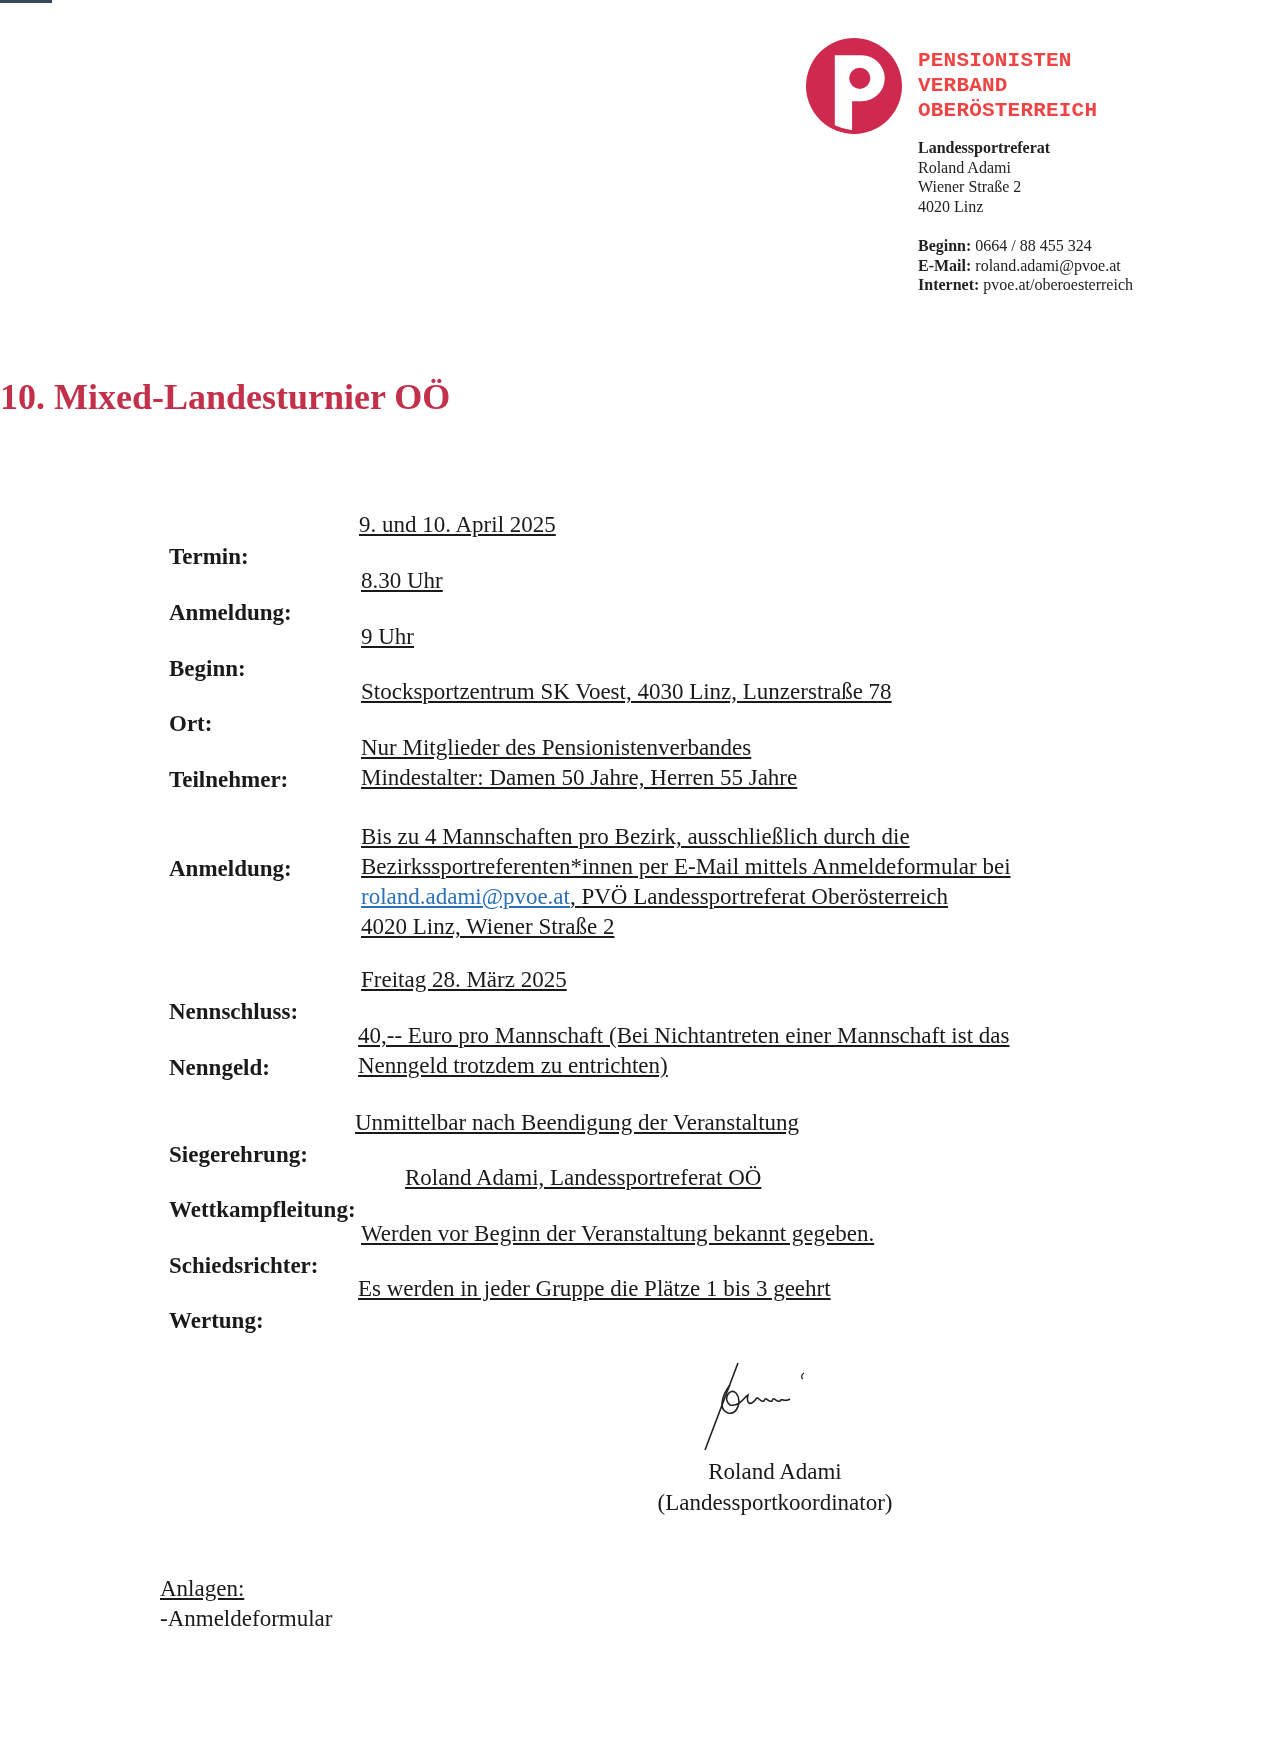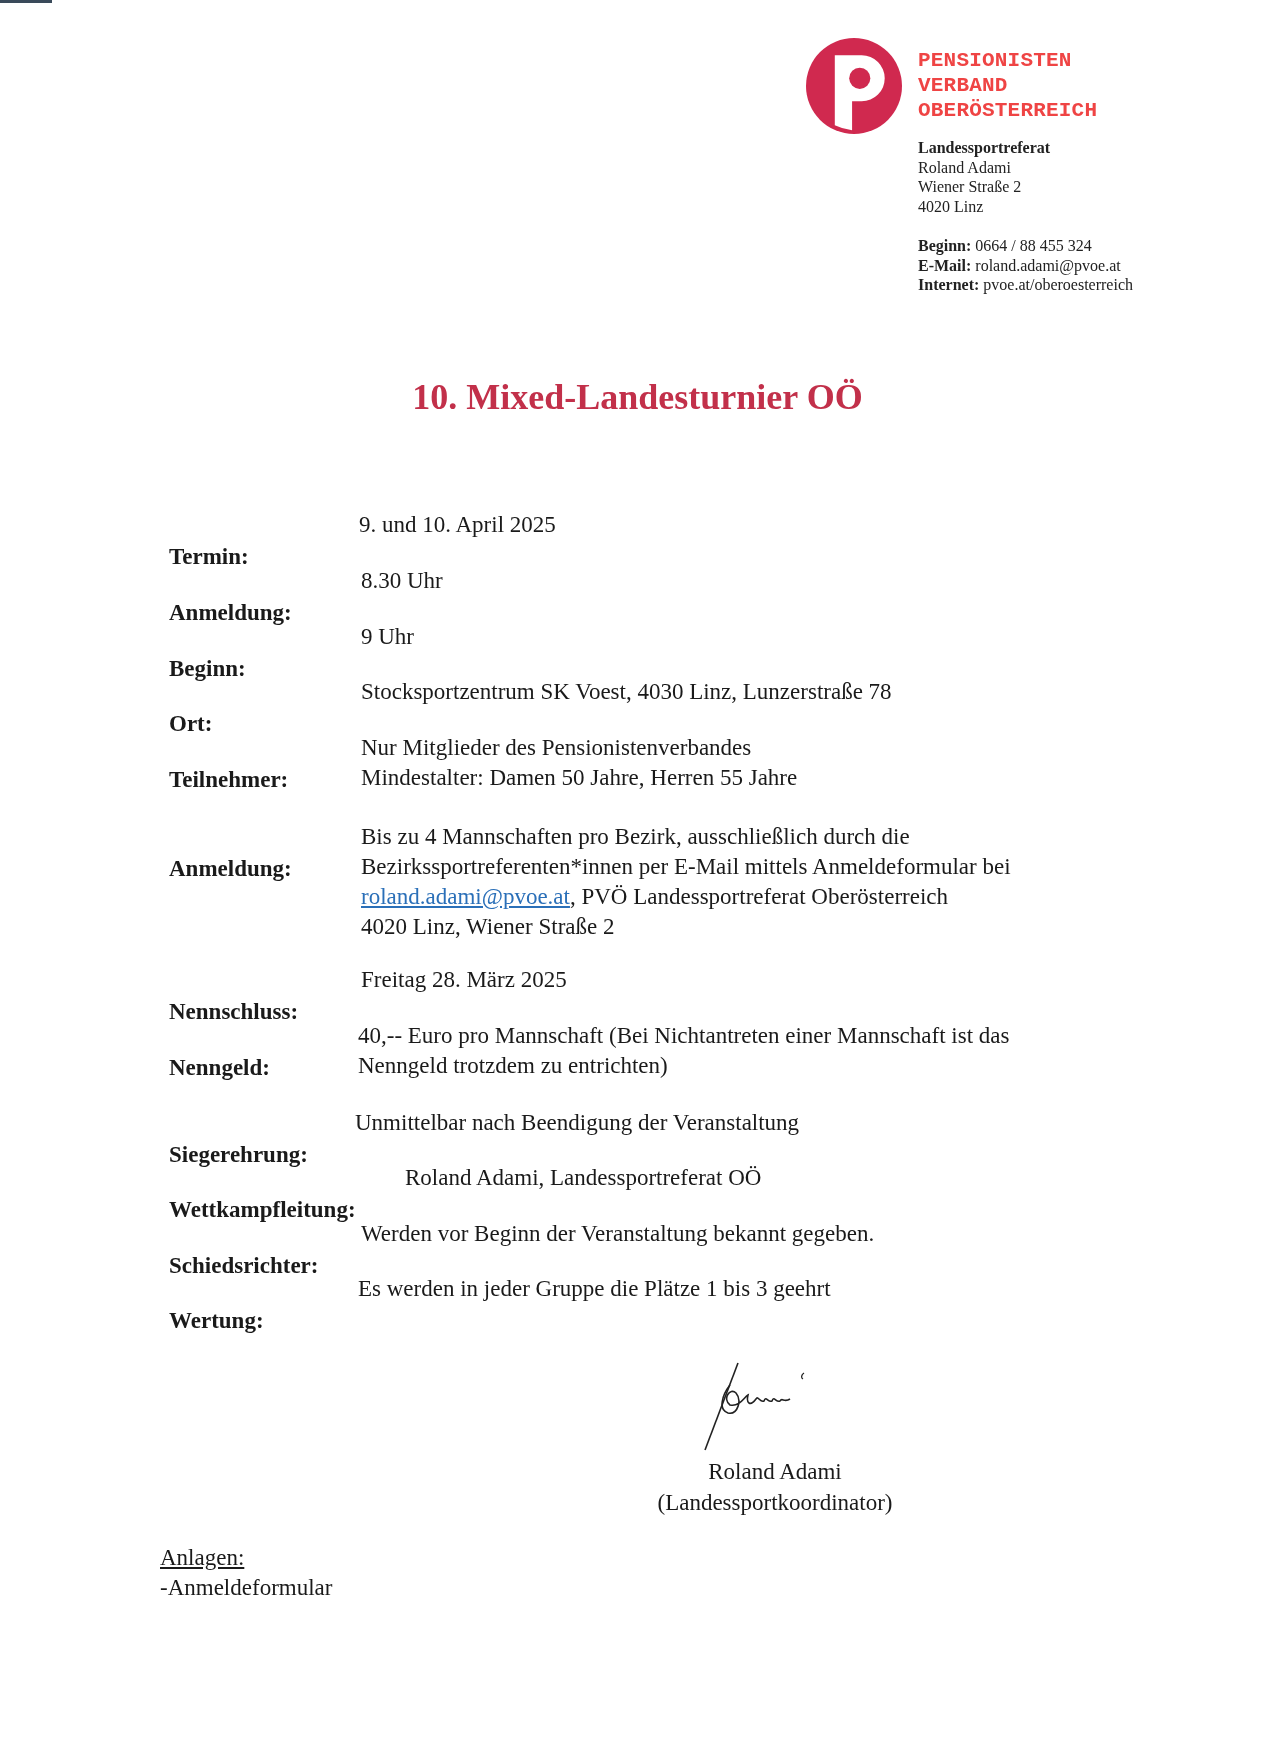--- a/index.html
+++ b/index.html
@@ -7,30 +7,30 @@
     width: 1275px; height: 1752px; background: #ffffff; position: relative;
     font-family: "Liberation Serif", "DejaVu Serif", serif; color: #1a1a1a;
     overflow: hidden;
   }
   .scan-mark { position: absolute; left: 0; top: 0; width: 52px; height: 3px; background: #3a4a5a; }
   .logo { position: absolute; left: 806px; top: 38px; width: 96px; height: 96px; }
   .brand { position: absolute; left: 918px; top: 48px; font-family: Liberation Mono, monospace; font-weight: bold; color: #ef4444; font-size: 21px; line-height: 25px; letter-spacing: 0.2px; }
   .contact { position: absolute; left: 918px; top: 138px; font-family: Liberation Serif, serif; font-size: 16px; line-height: 19.5px; color: #222; }
   .contact .strong { font-weight: bold; }
   .contact .gap { height: 20px; }
-  .title { position: absolute; left: 0; width: 1275px; top: 373px; text-align: center; color: #c2304a; font-weight: bold; font-size: 36px; line-height: 48px; }
+  .title { position: absolute; left: 0; width: 1275px; top: 373px; text-align: left; color: #c2304a; font-weight: bold; font-size: 36px; line-height: 48px; }
   .rows { position: absolute; left: 169px; top: 510px; width: 960px; }
   .row { position: absolute; left: 0; display: block; font-size: 23px; line-height: 30px; }
   .row .lbl { position: absolute; left: 0; font-weight: bold; white-space: nowrap; margin-top: 32px; }
-  .row .val { position: absolute; white-space: nowrap; }
+  .row .val { position: absolute; white-space: nowrap; text-decoration: underline; }
   .link { color: #2a6fb8; text-decoration: underline; }
   .signature { position: absolute; left: 700px; top: 1355px; width: 140px; height: 100px; }
   .signer { position: absolute; left: 600px; width: 350px; text-align: center; font-size: 23px; line-height: 30px; }
   .annex { position: absolute; left: 160px; top: 1543px; font-size: 23px; line-height: 30px; }
-  .annex .hdr { text-decoration: underline; }
+  .annex .hdr { text-decoration: underline; margin-top: 31px; }
 </style>
 </head>
 <body>
 
 <div class="scan-mark"></div>
 
 <svg class="logo" viewBox="0 0 100 100">
   <circle cx="50" cy="50" r="50" fill="#d0294f"></circle>
   <path d="M30 18 H58 A24 24 0 0 1 58 66 H48 V96 A50 50 0 0 1 30 91 Z" fill="#ffffff"></path>
   <circle cx="56" cy="42" r="11" fill="#d0294f"></circle>

